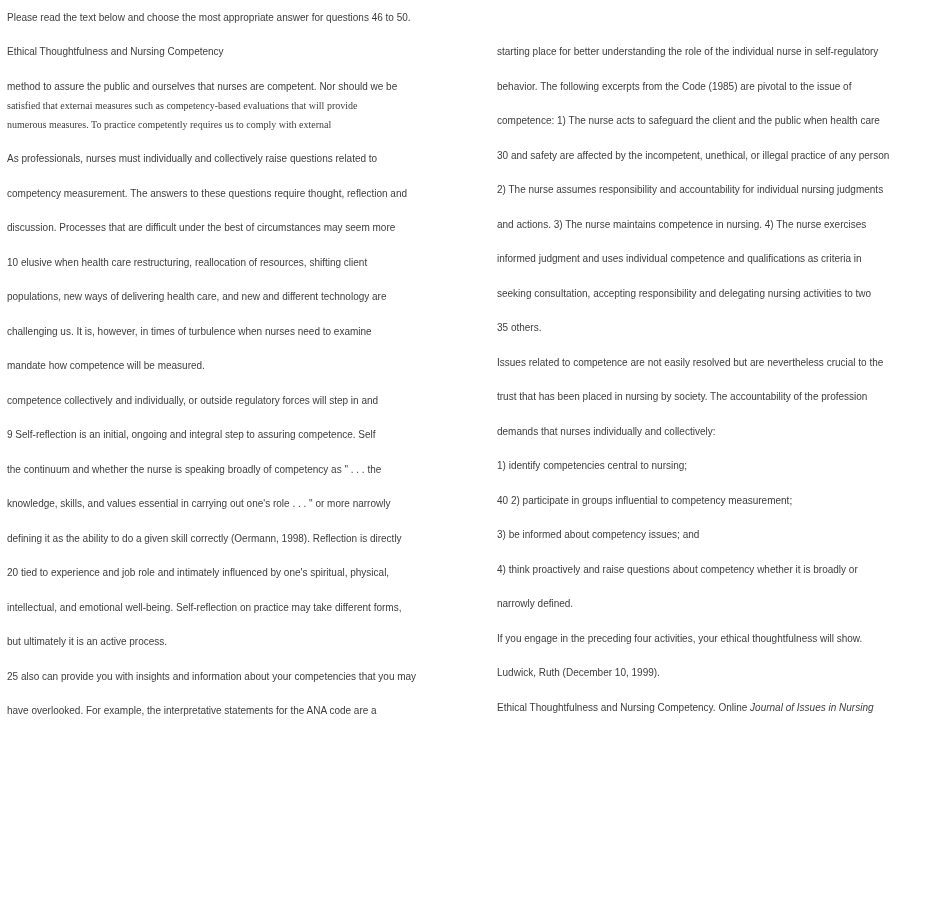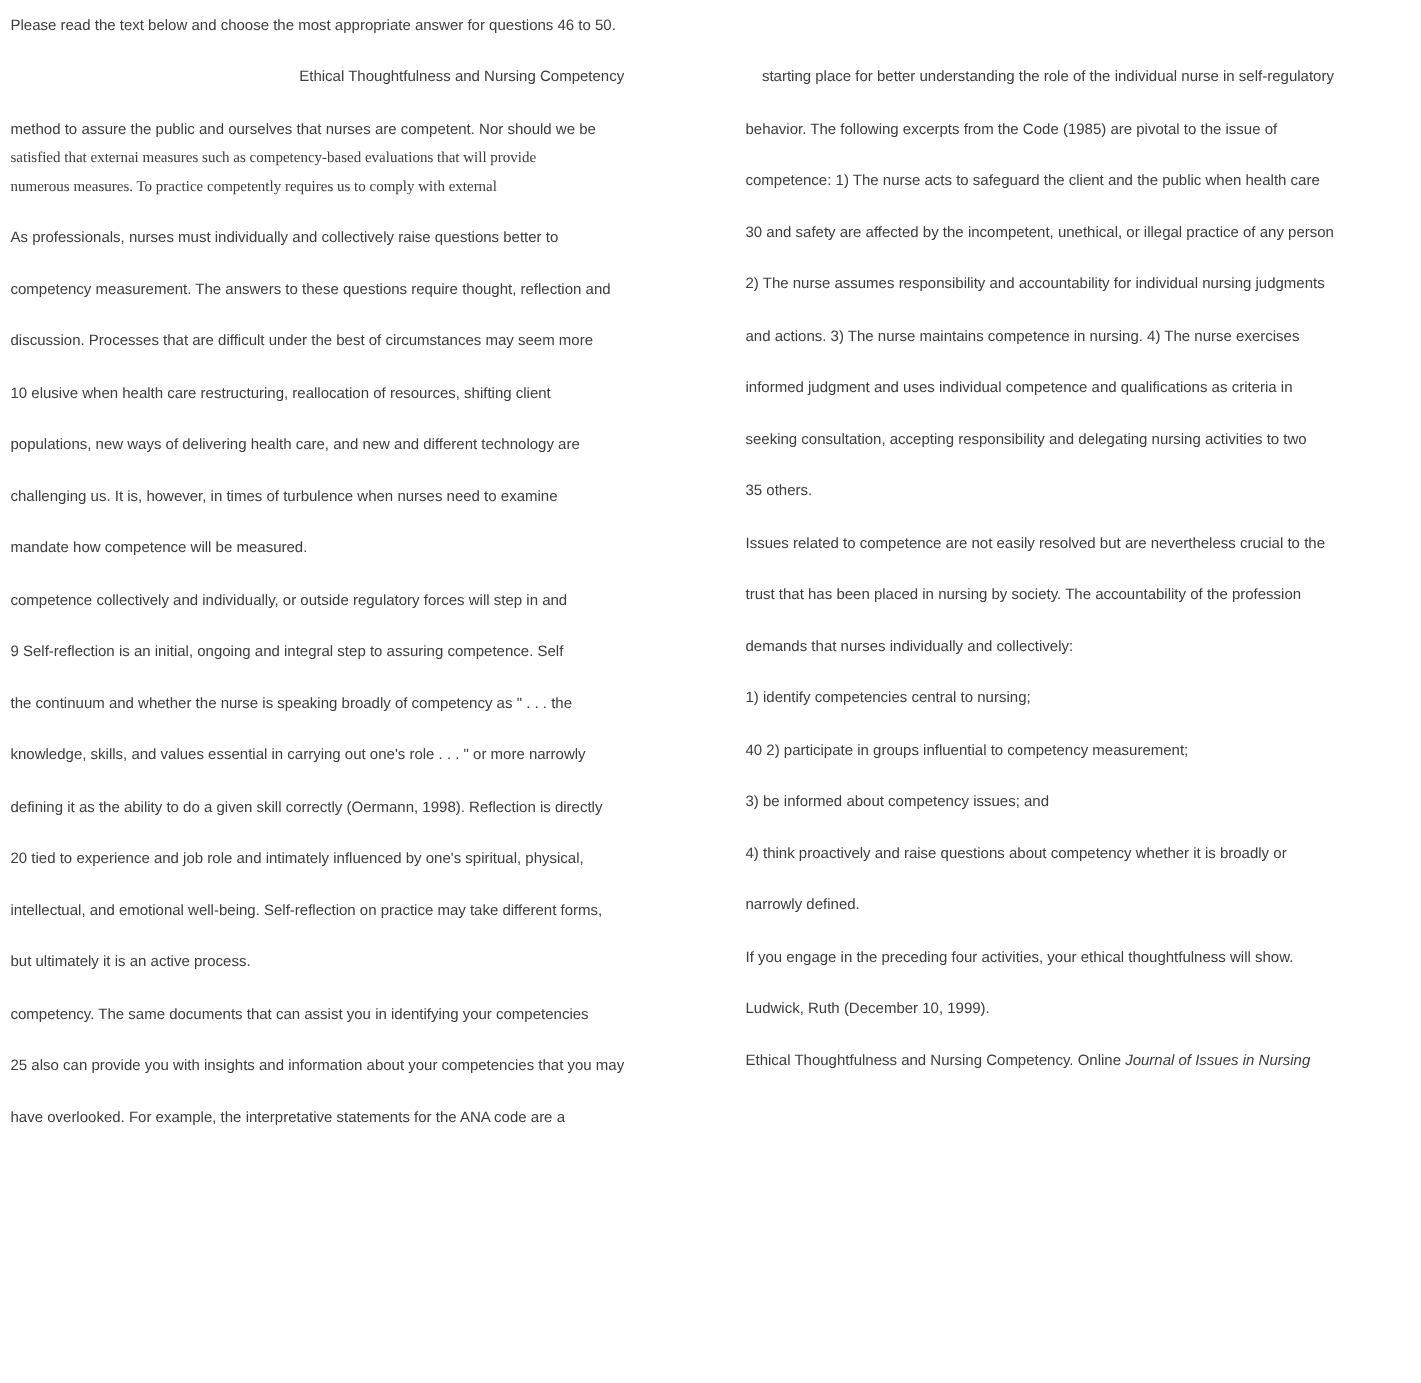--- a/index.html
+++ b/index.html
@@ -28,51 +28,50 @@
     position: absolute;
     top: 42px;
   }
   .col-left  { left: 7px; }
   .col-right { left: 497px; }
   .line {
     line-height: 19px;
     margin-top: 15.5px;
     white-space: nowrap;
   }
-  .line.first { margin-top: 0; text-align: right; }
+  .line.first { margin-top: 0; }
   .line.tight { margin-top: 0; font-family: Liberation Serif, serif; }
   .italic { font-style: italic; }
 </style>
 </head>
 <body>
 
 <div class="page">
   <div class="instruction">Please read the text below and choose the most appropriate answer for questions 46 to 50.</div>
 
   <div class="col col-left">
       <div class="line first">Ethical Thoughtfulness and Nursing Competency</div>
       <div class="line">method to assure the public and ourselves that nurses are competent. Nor should we be</div>
       <div class="line tight">satisfied that externai measures such as competency-based evaluations that will provide</div>
       <div class="line tight">numerous measures. To practice competently requires us to comply with external</div>
-      <div class="line">As professionals, nurses must individually and collectively raise questions better to</div>
+      <div class="line">As professionals, nurses must individually and collectively raise questions related to</div>
       <div class="line">competency measurement. The answers to these questions require thought, reflection and</div>
       <div class="line">discussion. Processes that are difficult under the best of circumstances may seem more</div>
       <div class="line">10 elusive when health care restructuring, reallocation of resources, shifting client</div>
       <div class="line">populations, new ways of delivering health care, and new and different technology are</div>
       <div class="line">challenging us. It is, however, in times of turbulence when nurses need to examine</div>
       <div class="line">mandate how competence will be measured.</div>
       <div class="line">competence collectively and individually, or outside regulatory forces will step in and</div>
       <div class="line">9 Self-reflection is an initial, ongoing and integral step to assuring competence. Self</div>
       <div class="line">the continuum and whether the nurse is speaking broadly of competency as " . . . the</div>
       <div class="line">knowledge, skills, and values essential in carrying out one's role . . . " or more narrowly</div>
       <div class="line">defining it as the ability to do a given skill correctly (Oermann, 1998). Reflection is directly</div>
       <div class="line">20 tied to experience and job role and intimately influenced by one's spiritual, physical,</div>
       <div class="line">intellectual, and emotional well-being. Self-reflection on practice may take different forms,</div>
       <div class="line">but ultimately it is an active process.</div>
-      <div class="line">competency. The same documents that can assist you in identifying your competencies</div>
       <div class="line">25 also can provide you with insights and information about your competencies that you may</div>
       <div class="line">have overlooked. For example, the interpretative statements for the ANA code are a</div>
     </div>
 
   <div class="col col-right">
       <div class="line first">starting place for better understanding the role of the individual nurse in self-regulatory</div>
       <div class="line">behavior. The following excerpts from the Code (1985) are pivotal to the issue of</div>
       <div class="line">competence: 1) The nurse acts to safeguard the client and the public when health care</div>
       <div class="line">30 and safety are affected by the incompetent, unethical, or illegal practice of any person</div>
       <div class="line">2) The nurse assumes responsibility and accountability for individual nursing judgments</div>

